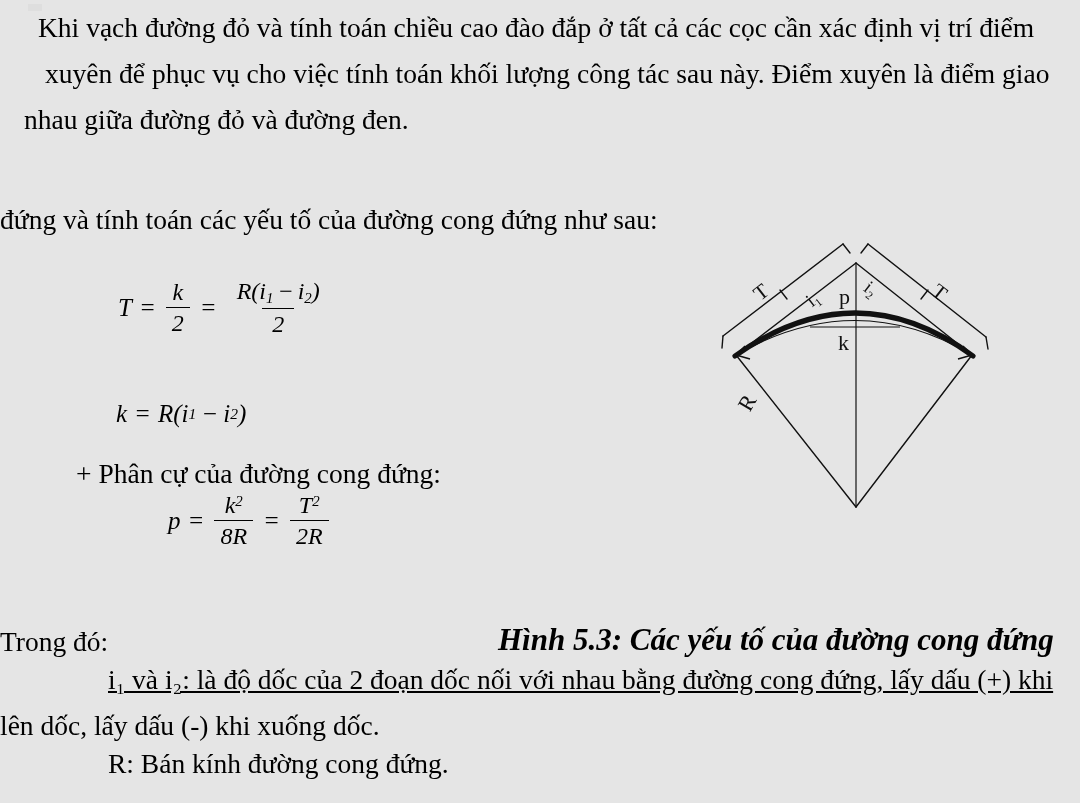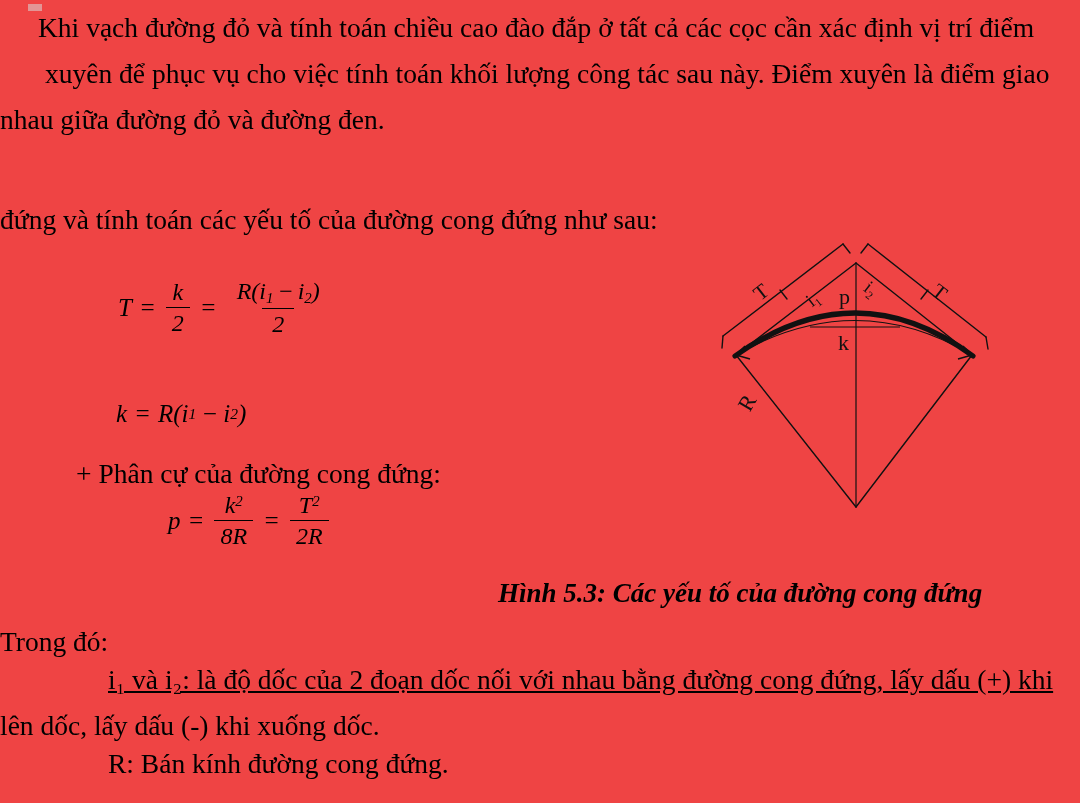--- a/index.html
+++ b/index.html
@@ -5,21 +5,21 @@
   html, body {
     margin: 0;
     padding: 0;
     background: #ffffff;
   }
   #page {
     position: relative;
     width: 1080px;
     height: 803px;
     overflow: hidden;
-    background: #ef4444;
+    background: #e5e5e5;
     font-family: "Liberation Serif", "DejaVu Serif", serif;
     color: #000000;
   }
 
   
   .scan-artifact {
     position: absolute;
     left: 28px;
     top: 4px;
     width: 14px;
@@ -52,22 +52,23 @@
   .frac .den { padding: 2px 6px 0 6px; border-top: 1.6px solid #000; font-size: 24px; }
   .frac.wide .num, .frac.wide .den { padding-left: 10px; padding-right: 10px; }
   sub { font-size: .62em; vertical-align: -.28em; font-style: italic; }
   sup { font-size: .62em; vertical-align: .5em; font-style: italic; }
 
   
   .caption {
     position: absolute;
     font-weight: bold;
     font-style: italic;
-    font-size: 27px;
+    font-size: 31px;
     white-space: nowrap;
+    margin-top: 44px;
   }
 
   
   #figure {
     position: absolute;
     left: 700px;
     top: 230px;
     width: 320px;
     height: 300px;
   }
@@ -82,21 +83,21 @@
 </style>
 </head>
 <body>
 
 <div id="page">
 
   <div class="scan-artifact"></div>
 
   <div class="line" style="left:38px; top:12px;">Khi vạch đường đỏ và tính toán chiều cao đào đắp ở tất cả các cọc cần xác định vị trí điểm</div>
   <div class="line" style="left:0px; top:58px;padding-left:45px;">xuyên để phục vụ cho việc tính toán khối lượng công tác sau này. Điểm xuyên là điểm giao</div>
-  <div class="line" style="left:0px; top:104px;">nhau giữa đường đỏ và đường đen.</div>
+  <div class="line" style="left:0px; top:104px;padding-left:24px;">nhau giữa đường đỏ và đường đen.</div>
 
   <div class="line" style="left:0px; top:196px;margin-top:8px;">đứng và tính toán các yếu tố của đường cong đứng như sau:</div>
 
 
   <div class="formula" style="left:118px; top:278px;">
     <span>T</span>
     <span class="op">=</span>
     <span class="frac">
       <span class="num">k</span>
       <span class="den">2</span>

